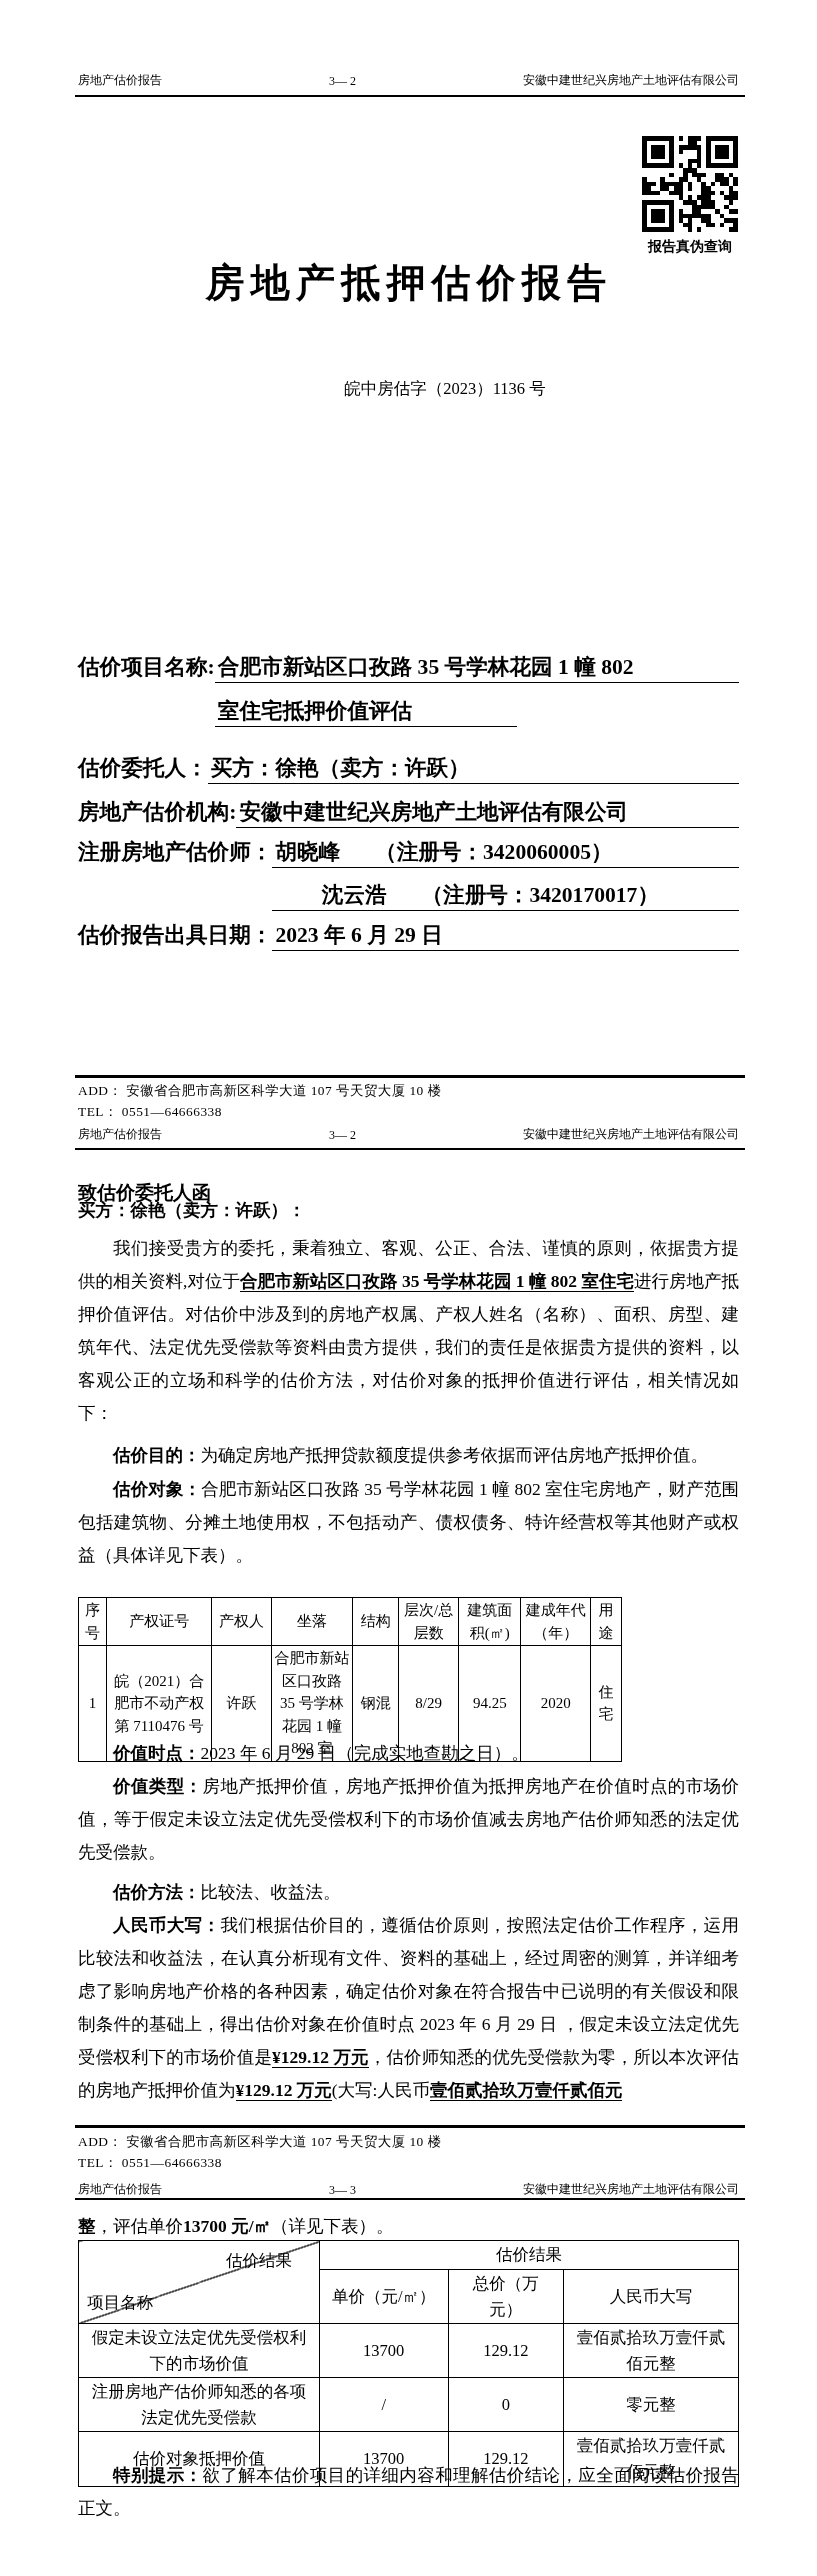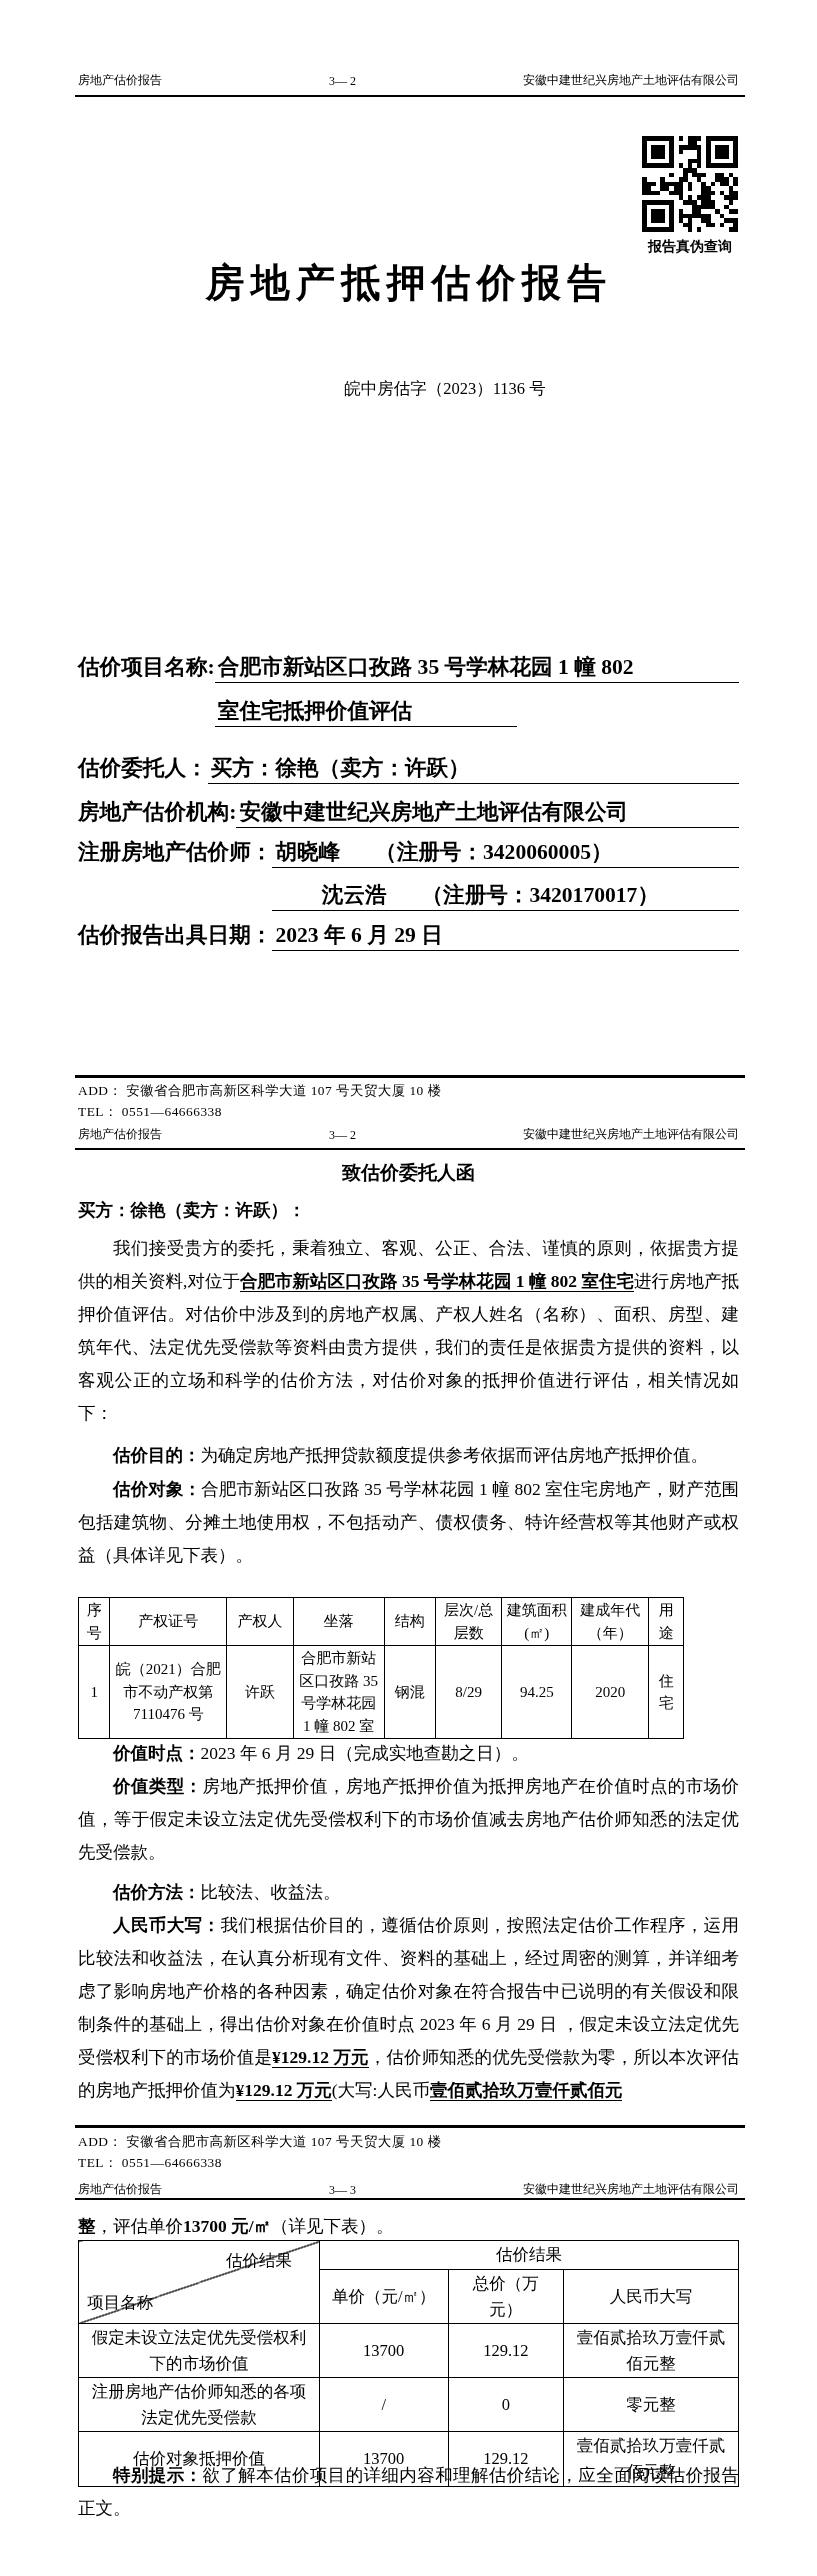--- a/index.html
+++ b/index.html
@@ -19,24 +19,24 @@
   .cover-line .lbl{white-space:nowrap;}
   .cover-line .sp{white-space:nowrap;visibility:hidden;}
   .cover-line .val{flex:1;border-bottom:1.5px solid #000;padding:0 3.1px 1px 3.1px;}
   .cover-line .val.short{flex:0 0 296px;}
   .cover-line .ctr{}
   
   .body-p{width:661px;font-size:17.5px;line-height:33px;text-align:justify;}
   .ind{text-indent:35px;}
   .bld{font-weight:bold;}
   .ul{border-bottom:1px solid #000;}
-  .center-line{width:661px;text-align:center;}
+  .center-line{width:661px;margin-top:20px;}
   
   table{border-collapse:collapse;table-layout:fixed;}
-  .ptable{width:606px;font-size:15px;}
+  .ptable{width:544px;font-size:15px;}
   .ptable td,.ptable th{border:1px solid #000;text-align:center;vertical-align:middle;padding:1px 2.1px;font-weight:normal;line-height:1.5;}
   .ptable{border:1.5px solid #000;}
   .rtable{width:661px;font-size:16.5px;}
   .rtable td,.rtable th{border:1px solid #000;text-align:center;vertical-align:middle;padding:1px 10px;font-weight:normal;line-height:1.55;}
   .rtable{border:1.5px solid #000;}
   .diag{position:relative;padding:0;background:linear-gradient(to bottom right,transparent 49.6%,#000 49.6%,#000 50.4%,transparent 50.4%);}
   .diag .tr{position:absolute;top:7.2px;right:27px;font-size:16.5px;}
   .diag .bl{position:absolute;bottom:7.2px;left:8.2px;font-size:16.5px;}
   .qr-cap{width:96px;text-align:center;font-size:14px;font-weight:bold;}
 </style>

